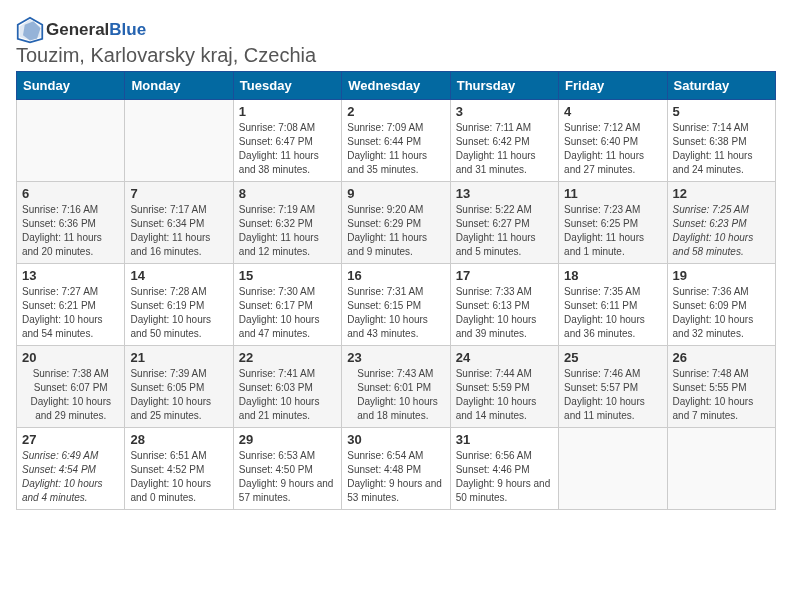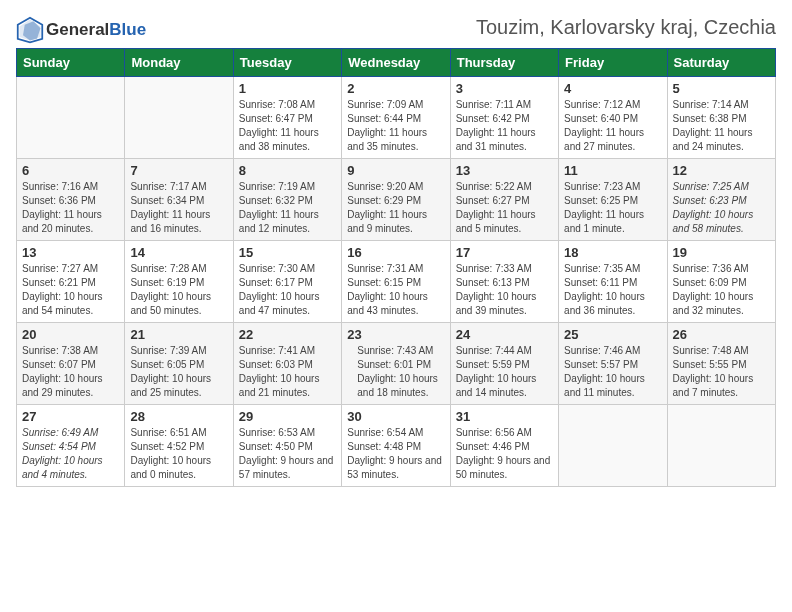--- a/index.html
+++ b/index.html
@@ -6,22 +6,22 @@
     body {
       font-family: Arial, sans-serif;
       background: #fff;
       width: 792px;
       min-height: 612px;
       padding: 16px;
     }
     .header-logo {
       display: flex;
       align-items: flex-start;
-      justify-content: space-between;
       margin-bottom: 4px;
+      flex-direction: column;
     }
     .logo-area {
       display: flex;
       align-items: center;
     }
     .logo-text {
       font-size: 18px;
       font-weight: bold;
       color: #333;
       line-height: 1.1;
@@ -43,21 +43,21 @@
     .location-title {
       font-size: 20px;
       color: #555;
     }
     .calendar {
       width: 100%;
       border-collapse: collapse;
       margin-top: 4px;
     }
     .calendar th {
-      background: #15803d;
+      background: #0369a1;
       color: #fff;
       text-align: left;
       padding: 6px 6px;
       font-size: 13px;
       font-weight: 600;
       border: 1px solid #1a4e99;
     }
     .calendar td {
       border: 1px solid #ccc;
       vertical-align: top;
@@ -238,21 +238,21 @@
         <td>
           <span class="day-number">19</span>
           <div class="day-info" style="white-space: pre-line;">Sunrise: 7:36 AM
 Sunset: 6:09 PM
 Daylight: 10 hours and 32 minutes.</div>
         </td>
       </tr>
       <tr>
         <td>
           <span class="day-number">20</span>
-          <div class="day-info" style="white-space: pre-line;">Sunrise: 7:38 AM
+          <div class="day-info" style="white-space: pre-line; text-align: center;">Sunrise: 7:38 AM
 Sunset: 6:07 PM
 Daylight: 10 hours and 29 minutes.</div>
         </td>
         <td>
           <span class="day-number">21</span>
           <div class="day-info" style="white-space: pre-line;">Sunrise: 7:39 AM
 Sunset: 6:05 PM
 Daylight: 10 hours and 25 minutes.</div>
         </td>
         <td>

